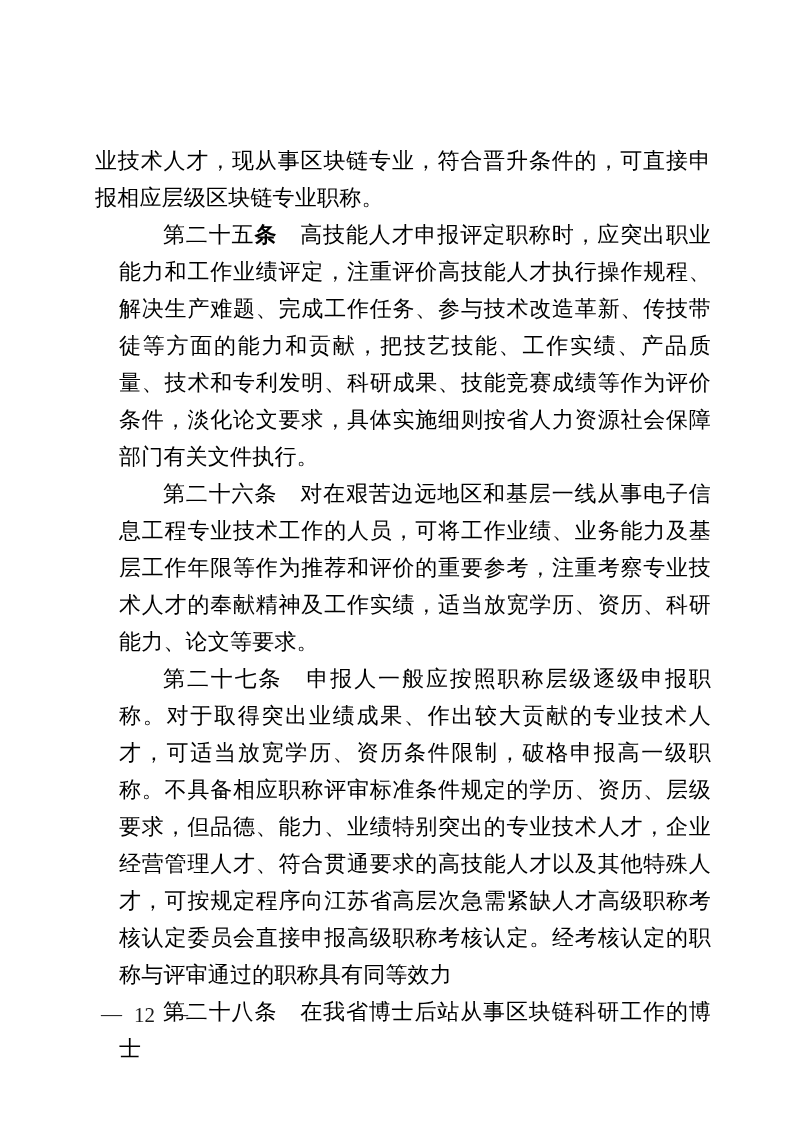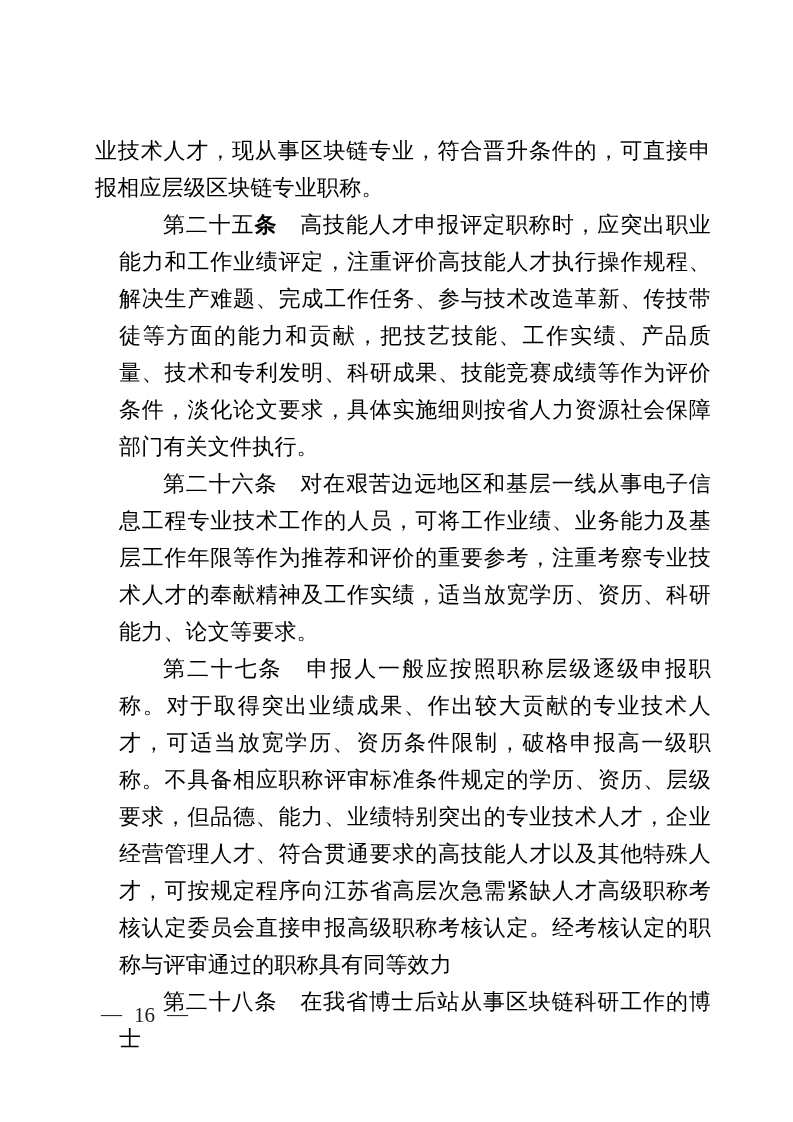--- a/index.html
+++ b/index.html
@@ -16,21 +16,21 @@
     color: #000000;
   }
   .page {
     position: absolute;
     inset: 0;
     background: #ffffff;
   }
   .content {
     position: absolute;
     left: 95px;
-    top: 132px;
+    top: 142px;
     width: 616px;
   }
   .para {
     margin: 0;
     font-size: 22px;
     line-height: 37px;
     text-align: justify;
     text-justify: inter-character;
     letter-spacing: 0.2px;
     color: #000000;
@@ -73,17 +73,17 @@
     <p class="para indent"><span>第二十六条</span><span class="term-bold"></span><span>　对在艰苦边远地区和基层一线从事电子信息工程专业技术工作的人员，可将工作业绩、业务能力及基层工作年限等作为推荐和评价的重要参考，注重考察专业技术人才的奉献精神及工作实绩，适当放宽学历、资历、科研能力、论文等要求。</span></p>
 
     <p class="para indent"><span>第二十七条</span><span class="term-bold"></span><span>　申报人一般应按照职称层级逐级申报职称。对于取得突出业绩成果、作出较大贡献的专业技术人才，可适当放宽学历、资历条件限制，破格申报高一级职称。不具备相应职称评审标准条件规定的学历、资历、层级要求，但品德、能力、业绩特别突出的专业技术人才，企业经营管理人才、符合贯通要求的高技能人才以及其他特殊人才，可按规定程序向江苏省高层次急需紧缺人才高级职称考核认定委员会直接申报高级职称考核认定。经考核认定的职称与评审通过的职称具有同等效力</span></p>
 
     <p class="para indent"><span>第二十八条</span><span class="term-bold"></span><span>　在我省博士后站从事区块链科研工作的博士</span></p>
 
   </div>
 
   <div class="footer">
     <span class="dash">—</span>
-    <span>16</span>
+    <span>12</span>
     <span class="dash">—</span>
   </div>
 
 </div>
 
 </body></html>

